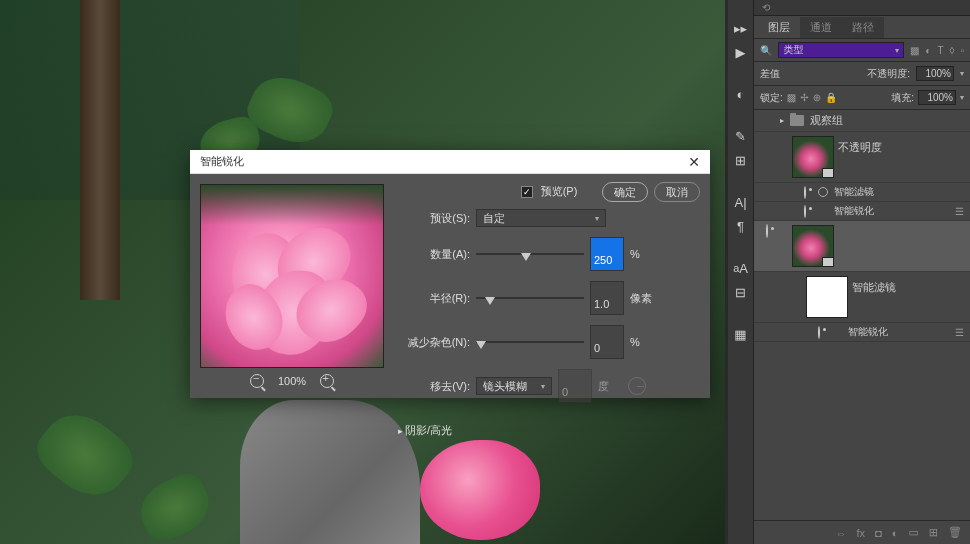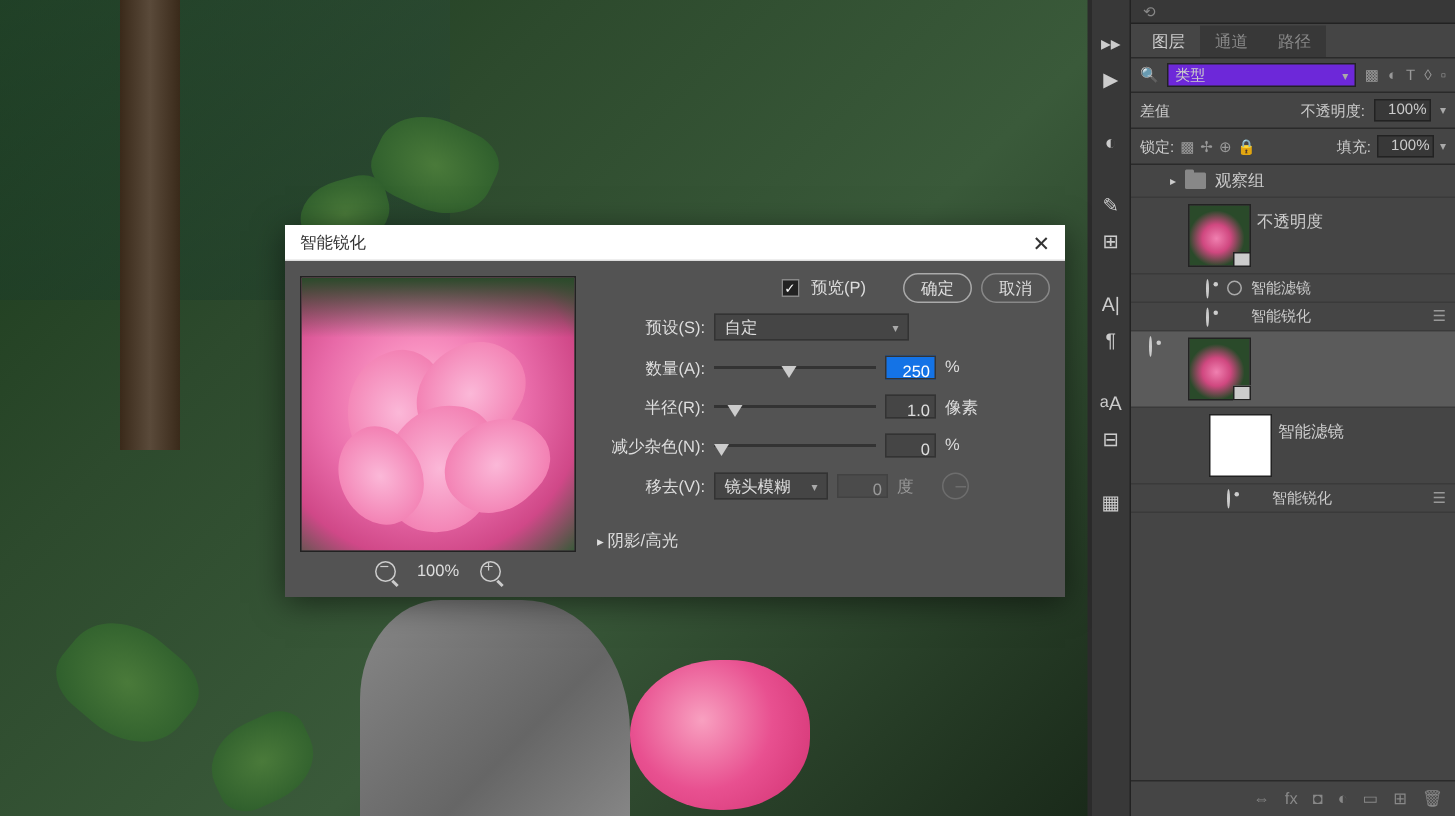--- a/index.html
+++ b/index.html
@@ -46,41 +46,41 @@
   .btn { width: 46px; height: 20px; border: 1px solid #888; border-radius: 10px; display: flex; align-items: center; justify-content: center; font-size: 11px; color: #ddd; background: #535353; }
   .btn.primary { border-color: #aaa; }
   
   .row { display: flex; align-items: center; margin-bottom: 10px; gap: 6px; }
   .row-label { width: 72px; text-align: right; font-size: 11px; }
   .dropdown { flex: 1; max-width: 130px; height: 18px; background: #454545; border: 1px solid #333; padding: 0 6px; display: flex; align-items: center; justify-content: space-between; font-size: 11px; }
   .chev { font-size: 8px; color: #aaa; }
   .slider { flex: 1; max-width: 108px; height: 14px; position: relative; display: flex; align-items: center; }
   .slider-track { width: 100%; height: 2px; background: #333; }
   .slider-thumb { position: absolute; width: 0; height: 0; border-left: 5px solid transparent; border-right: 5px solid transparent; border-top: 8px solid #ccc; top: 6px; }
-  .num-input { width: 34px; height: 16px; background: #454545; border: 1px solid #333; color: #ddd; font-size: 11px; text-align: right; padding: 4px 3px; }
+  .num-input { width: 34px; height: 16px; background: #454545; border: 1px solid #333; color: #ddd; font-size: 11px; text-align: left; padding: 16px 3px; }
   .num-input.hl { background: #1473e6; color: #fff; }
   .unit { width: 24px; font-size: 11px; }
   .dial { width: 18px; height: 18px; border: 1px solid #888; border-radius: 50%; position: relative; opacity: 0.5; }
   .dial::after { content: ""; position: absolute; width: 7px; height: 1px; background: #888; left: 8px; top: 8px; }
   .expand { margin-top: 20px; font-size: 11px; color: #ddd; }
   .expand::before { content: "▸ "; font-size: 9px; }
   
   
   .tool-strip { position: absolute; left: 728px; top: 0; width: 26px; height: 544px; background: #383838; border-right: 1px solid #222; display: flex; flex-direction: column; align-items: center; padding-top: 18px; gap: 4px; }
   .tool-ic { width: 20px; height: 20px; display: flex; align-items: center; justify-content: center; color: #ccc; font-size: 13px; }
   .tool-divider { height: 14px; }
   
   
   .right-panel { position: absolute; left: 754px; top: 0; width: 216px; height: 544px; background: #454545; color: #ccc; font-size: 11px; }
   .panel-top { height: 16px; background: #383838; display: flex; padding: 0 8px; gap: 14px; align-items: center; border-bottom: 1px solid #222; }
   .panel-tabs { display: flex; gap: 0; height: 22px; align-items: flex-end; padding-left: 4px; }
   .tab { padding: 3px 10px; font-size: 11px; background: #454545; }
   .tab.inactive { background: #383838; color: #888; }
   .panel-bar { height: 24px; background: #454545; border-top: 1px solid #2a2a2a; border-bottom: 1px solid #2a2a2a; display: flex; align-items: center; padding: 0 6px; gap: 6px; }
-  .type-dd { flex: 1; height: 16px; background: #6d28d9; border: 1px solid #222; font-size: 10px; padding: 0 4px; display: flex; align-items: center; gap: 4px; }
+  .type-dd { flex: 1; height: 16px; background: #4c1d95; border: 1px solid #222; font-size: 10px; padding: 0 4px; display: flex; align-items: center; gap: 4px; }
   .mini-ic { font-size: 10px; color: #999; }
   .panel-bar2 { height: 24px; background: #454545; border-bottom: 1px solid #2a2a2a; display: flex; align-items: center; padding: 0 6px; gap: 6px; font-size: 10px; }
   .opacity-box { width: 38px; height: 15px; background: #383838; border: 1px solid #222; font-size: 10px; padding: 0 2px; display: flex; align-items: center; justify-content: flex-end; }
   .lock-row { height: 24px; border-bottom: 1px solid #2a2a2a; display: flex; align-items: center; padding: 0 6px; gap: 4px; font-size: 10px; }
   .lock-ic { font-size: 10px; color: #999; }
   
   .layers { }
   .group-row { height: 22px; display: flex; align-items: center; padding: 0 6px; gap: 6px; border-bottom: 1px solid #3a3a3a; }
   .eye-col { width: 14px; text-align: center; }
   .folder-ic { width: 14px; height: 11px; background: #888; border-radius: 1px; position: relative; }

